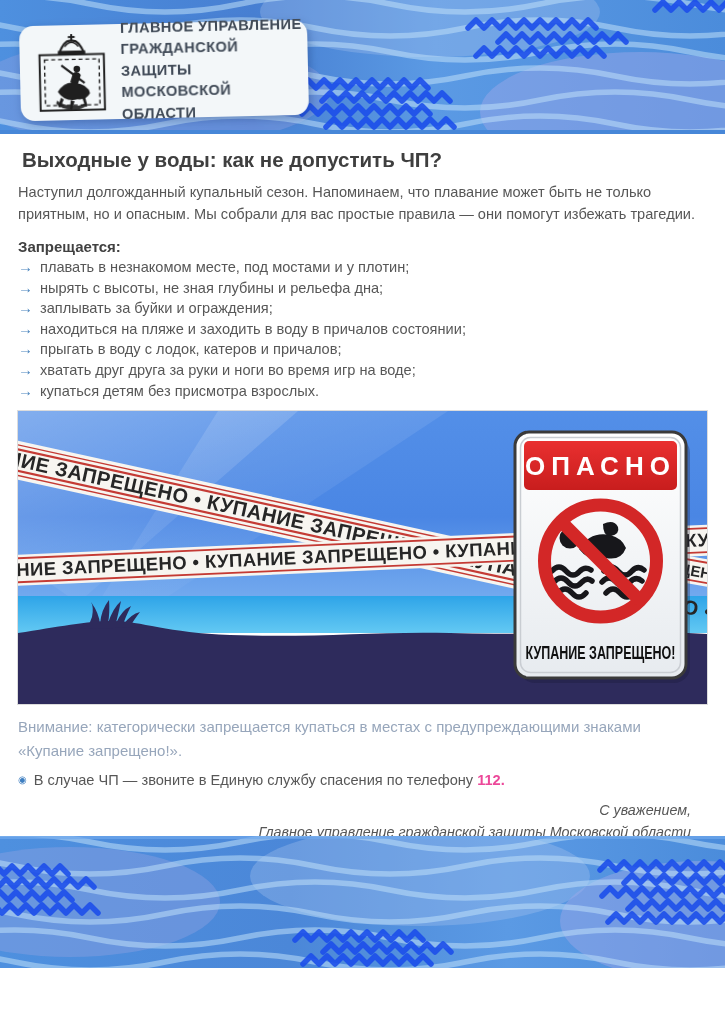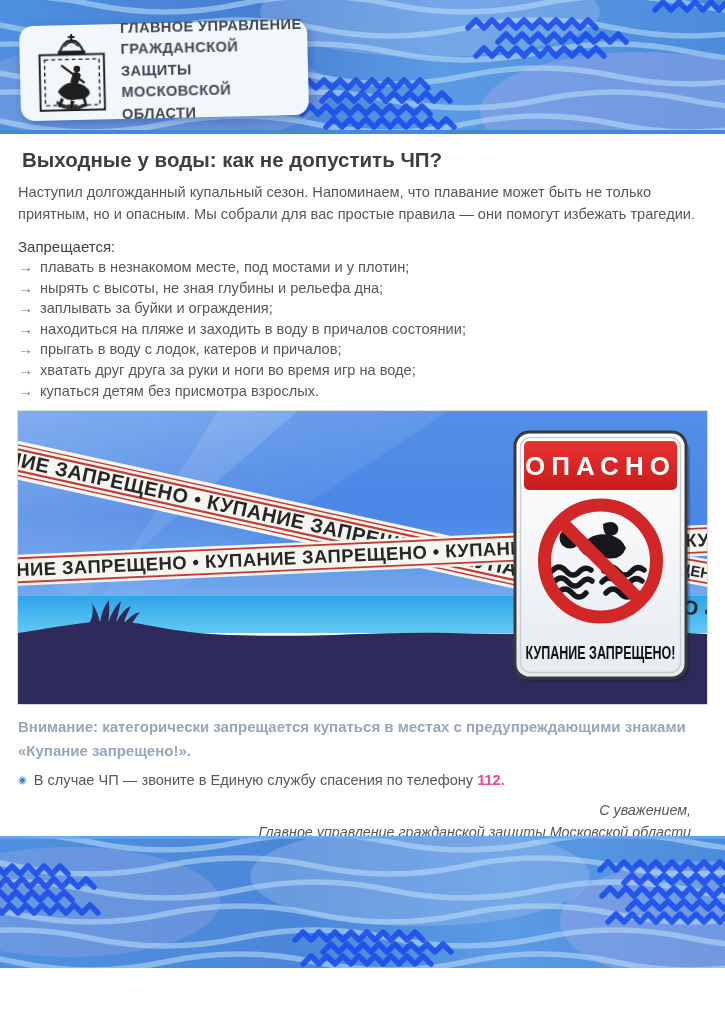--- a/index.html
+++ b/index.html
@@ -14,26 +14,26 @@
     background:#f3f7f9;border-radius:14px;transform:rotate(-1.3deg);
     box-shadow:2px 3px 8px rgba(20,50,110,.35);
     display:flex;align-items:center;}
   .org-card .emblem{margin-left:13px;flex:0 0 auto;}
   .org-name{margin-left:10px;font-size:14.6px;font-weight:700;line-height:21.5px;
     color:#404a57;letter-spacing:.4px;}
   
   .content{position:absolute;left:18px;top:134px;width:689px;color:#575757;}
   h1.title{margin:13px 4px 0;font-size:20.5px;line-height:26px;font-weight:700;color:#3f3f3f;}
   p.intro{margin:8px 0 0;font-size:14.6px;line-height:22px;}
-  h2.forbid{margin:4px 0 0;font-size:15px;line-height:18px;font-weight:400;color:#414141;padding-top:9px;}
+  h2.forbid{margin:4px 0 0;font-size:15px;line-height:18px;font-weight:700;color:#414141;padding-top:9px;}
   ul.flist{margin:1px 0 0;padding:0;list-style:none;}
   ul.flist li{display:flex;align-items:baseline;font-size:14.6px;line-height:20.6px;}
   ul.flist .arr{flex:0 0 22px;color:#4c86be;font-weight:700;font-size:15px;}
   figure.illu-wrap{margin:10px 0 0;width:689px;height:293px;outline:1px solid #dcdcdc;}
-  p.warning{margin:11px 0 0;font-size:15px;line-height:23.5px;font-weight:700;color:#97a6bb;}
+  p.warning{margin:11px 0 0;font-size:15px;line-height:23.5px;font-weight:400;color:#97a6bb;}
   p.emergency{margin:7px 0 0;font-size:14.6px;line-height:21px;color:#575757;}
   p.emergency .bdot{color:#3f7fc1;font-size:10px;margin-right:7px;vertical-align:2px;}
   p.emergency b{color:#ec4899;margin-top:8px;}
   .signature{margin:9px 16px 0;font-size:14.3px;line-height:21.5px;font-style:italic;
     color:#565656;text-align:right;}
   svg text{font-family:"Liberation Sans",sans-serif;}
 </style>
 </head>
 <body>
 

